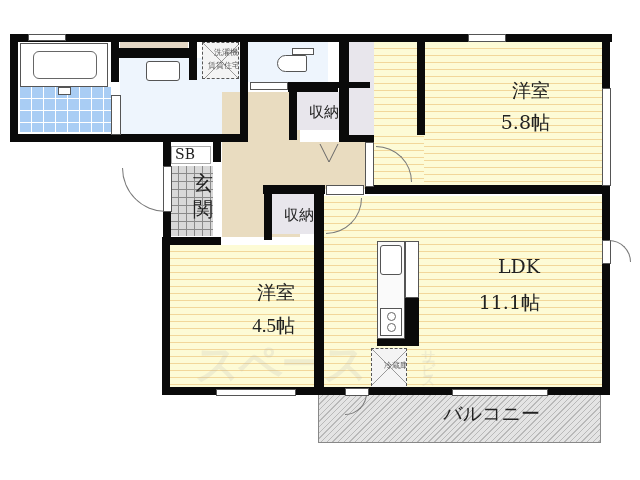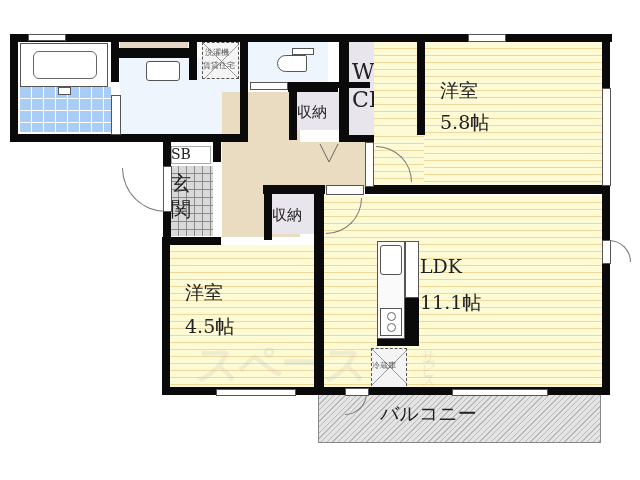--- a/index.html
+++ b/index.html
@@ -24,21 +24,21 @@
       background-color:#d9d9d9;
       background-image:
         repeating-linear-gradient(to right, transparent 0, transparent 7px, #8a8a8a 7px, #8a8a8a 8px),
         repeating-linear-gradient(to bottom, transparent 0, transparent 7px, #8a8a8a 7px, #8a8a8a 8px);
     }
     .balcony {
       background-color:#e0e0e0;
       background-image: repeating-linear-gradient(135deg, #e4e4e4 0px, #e4e4e4 3px, #b9b9b9 3px, #b9b9b9 4px);
       border:1px solid #888;
     }
-    .label { position:absolute; color:#222; text-align:left; line-height:1.1; white-space:nowrap; }
+    .label { position:absolute; color:#222; text-align:right; line-height:1.1; white-space:nowrap; }
     .big { font-size:19px; }
     .mid { font-size:17px; }
     .small { font-size:8px; color:#555; font-family:"DejaVu Sans", sans-serif; }
     .window { position:absolute; background:#ffffff; border:1px solid #555; }
     .door-arc { position:absolute; border:1px solid #777; box-sizing:border-box; }
     .fixture { position:absolute; background:#ffffff; border:1px solid #555; box-sizing:border-box; }
     .dashbox { position:absolute; border:1px dashed #555; background:#f4f4f4; box-sizing:border-box; overflow:hidden; }
     .watermark { position:absolute; font-size:44px; font-weight:bold; color:rgba(180,180,180,0.18);
                  font-family:"DejaVu Sans", sans-serif; letter-spacing:-2px; white-space:nowrap; }
   </style>
@@ -95,21 +95,21 @@
 <div class="door-arc" style="left:122px;top:168px;width:44px;height:44px;border-radius:44px 0 0 0;border-right:none;border-bottom:none;transform:scaleY(-1);"></div>
 
 <div class="abs floor-gray" style="left:272px;top:194px;width:42px;height:40px;"></div>
 <div class="label mid" style="left:272px;top:207px;width:42px;font-size:15px;">収納</div>
 <svg class="abs" style="left:293px;top:244px;" width="22" height="22">
     <polyline points="2,2 11,20 20,2" fill="none" stroke="#666" stroke-width="1"></polyline>
   </svg>
 
 <div class="abs floor-yellow" style="left:170px;top:245px;width:144px;height:142px;"></div>
 <div class="label big" style="left:185px;top:282px;width:110px;">洋室</div>
-<div class="label big" style="left:185px;top:316px;width:110px;">4.5帖</div>
+<div class="label big" style="left:185px;top:316px;width:110px;font-family:Liberation Serif, serif;">4.5帖</div>
 
 <div class="abs floor-yellow" style="left:324px;top:196px;width:278px;height:191px;"></div>
 <div class="label big" style="left:420px;top:256px;width:120px;">LDK</div>
 <div class="label big" style="left:420px;top:292px;width:120px;">11.1帖</div>
 <div class="door-arc" style="left:326px;top:198px;width:36px;height:36px;border-radius:0 0 36px 0;border-left:none;border-top:none;"></div>
 
 <div class="fixture" style="left:377px;top:241px;width:28px;height:98px;background:#fafafa;"></div>
 <div class="fixture" style="left:380px;top:245px;width:22px;height:30px;border-radius:3px;"></div>
 <div class="fixture" style="left:380px;top:308px;width:22px;height:28px;">
   <div class="abs" style="left:6px;top:3px;width:9px;height:9px;border:1px solid #666;border-radius:50%;"></div>

